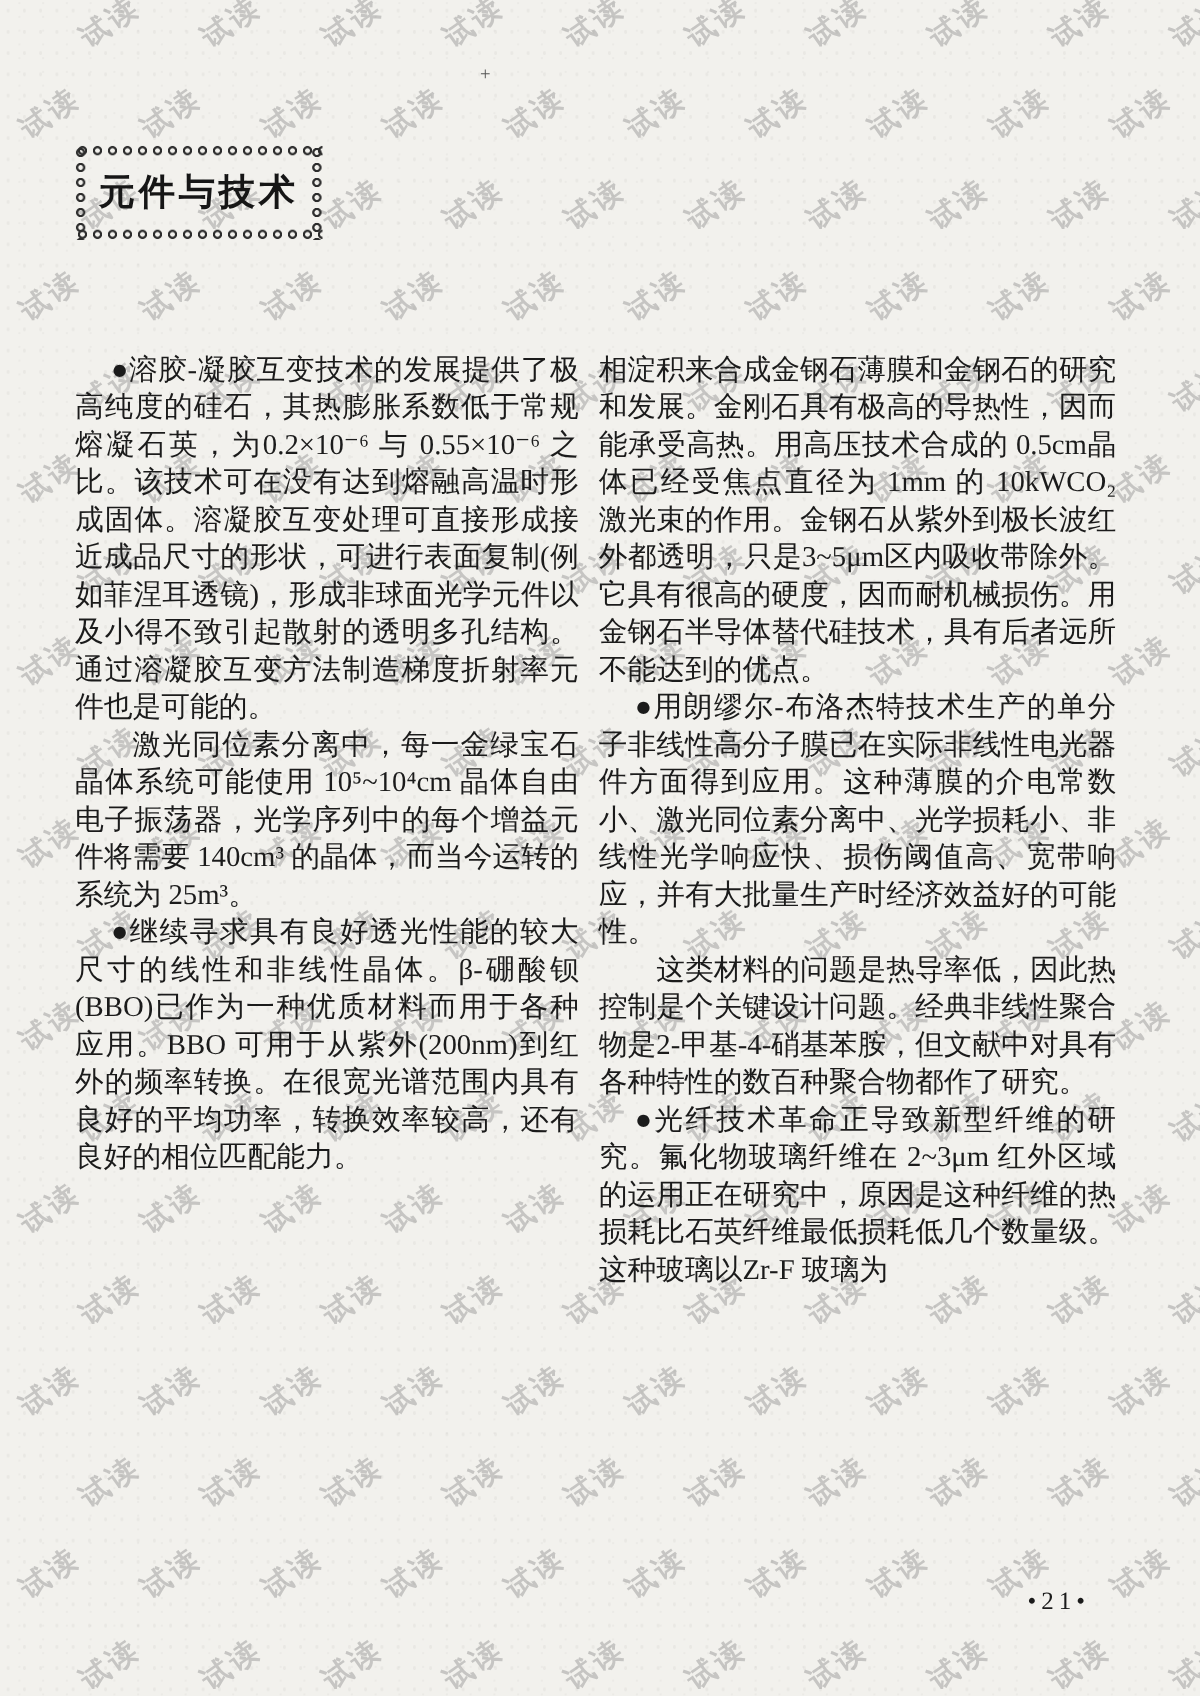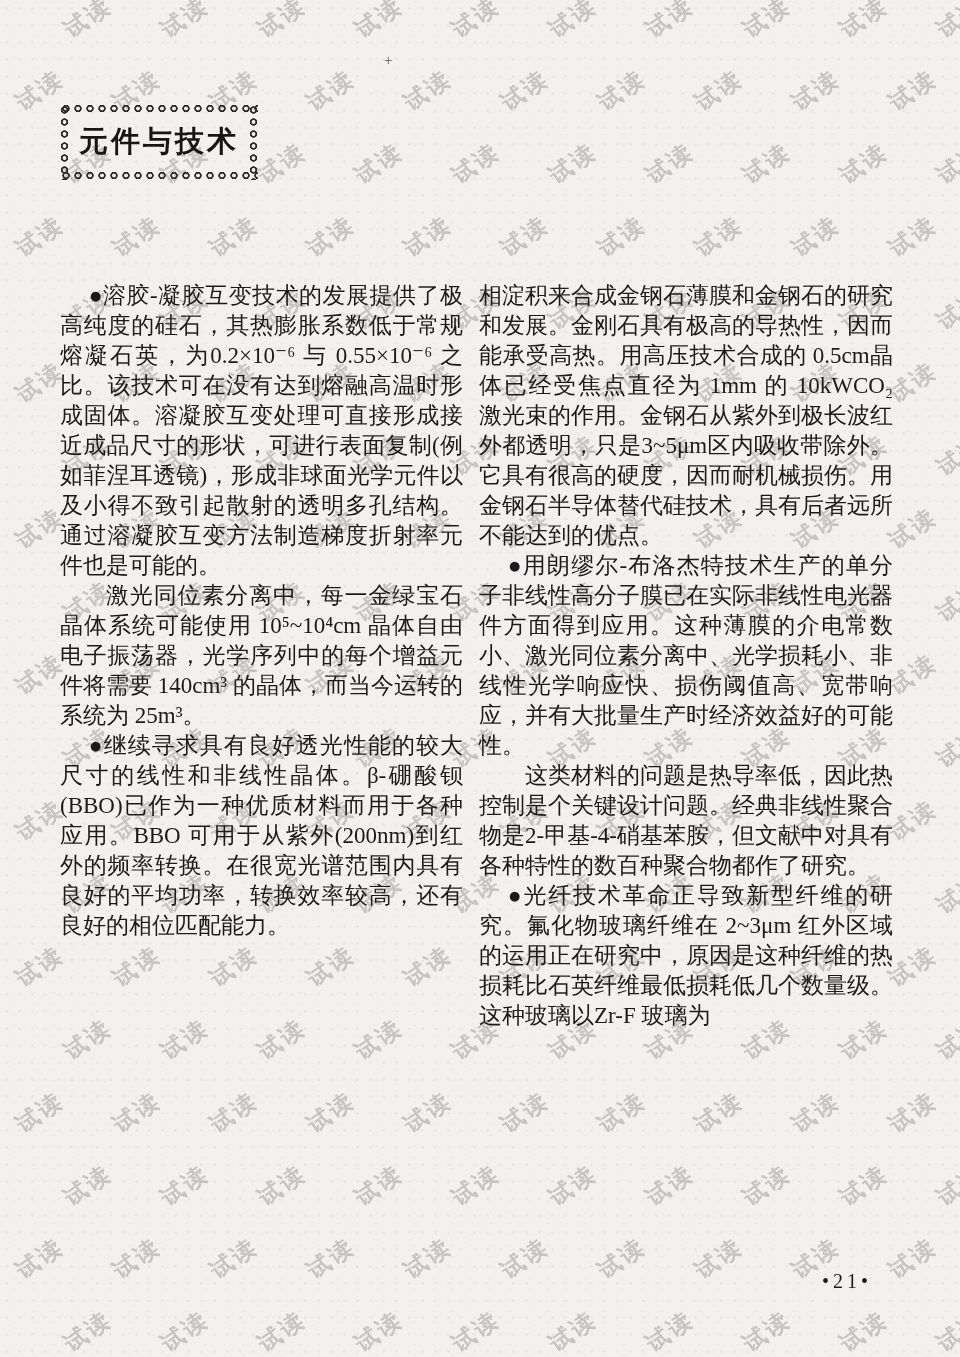--- a/index.html
+++ b/index.html
@@ -35,21 +35,21 @@
     letter-spacing: 3px;
     color: rgba(125,125,125,0.38);
     transform: rotate(-35deg);
     white-space: nowrap;
   }
   
   .content { position: absolute; inset: 0; z-index: 1; }
 
   .chain-box {
     position: absolute;
-    left: 60px; top: 104px;
+    left: 60px; top: 116px;
     width: 198px; height: 76px;
     display: flex; align-items: center; justify-content: center;
     
     background-image:
       repeating-linear-gradient(to right, transparent 0 0),
       radial-gradient(circle 4px at 50% 50%, transparent 1.6px, #2c2c2c 2.2px 3.4px, transparent 4px),
       radial-gradient(circle 4px at 50% 50%, transparent 1.6px, #2c2c2c 2.2px 3.4px, transparent 4px),
       radial-gradient(circle 4px at 50% 50%, transparent 1.6px, #2c2c2c 2.2px 3.4px, transparent 4px),
       radial-gradient(circle 4px at 50% 50%, transparent 1.6px, #2c2c2c 2.2px 3.4px, transparent 4px);
     background-size: 0 0, 12px 9px, 12px 9px, 9px 12px, 9px 12px;

